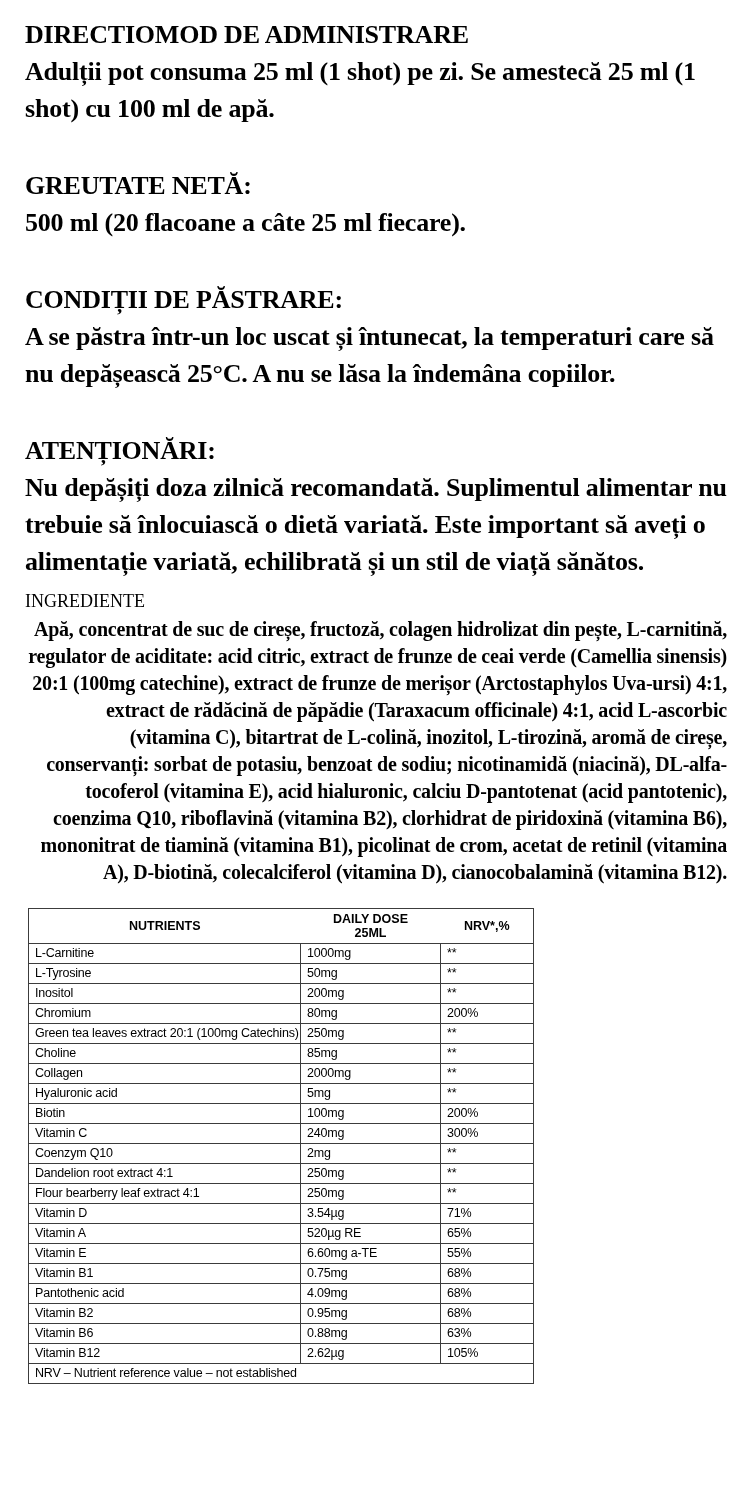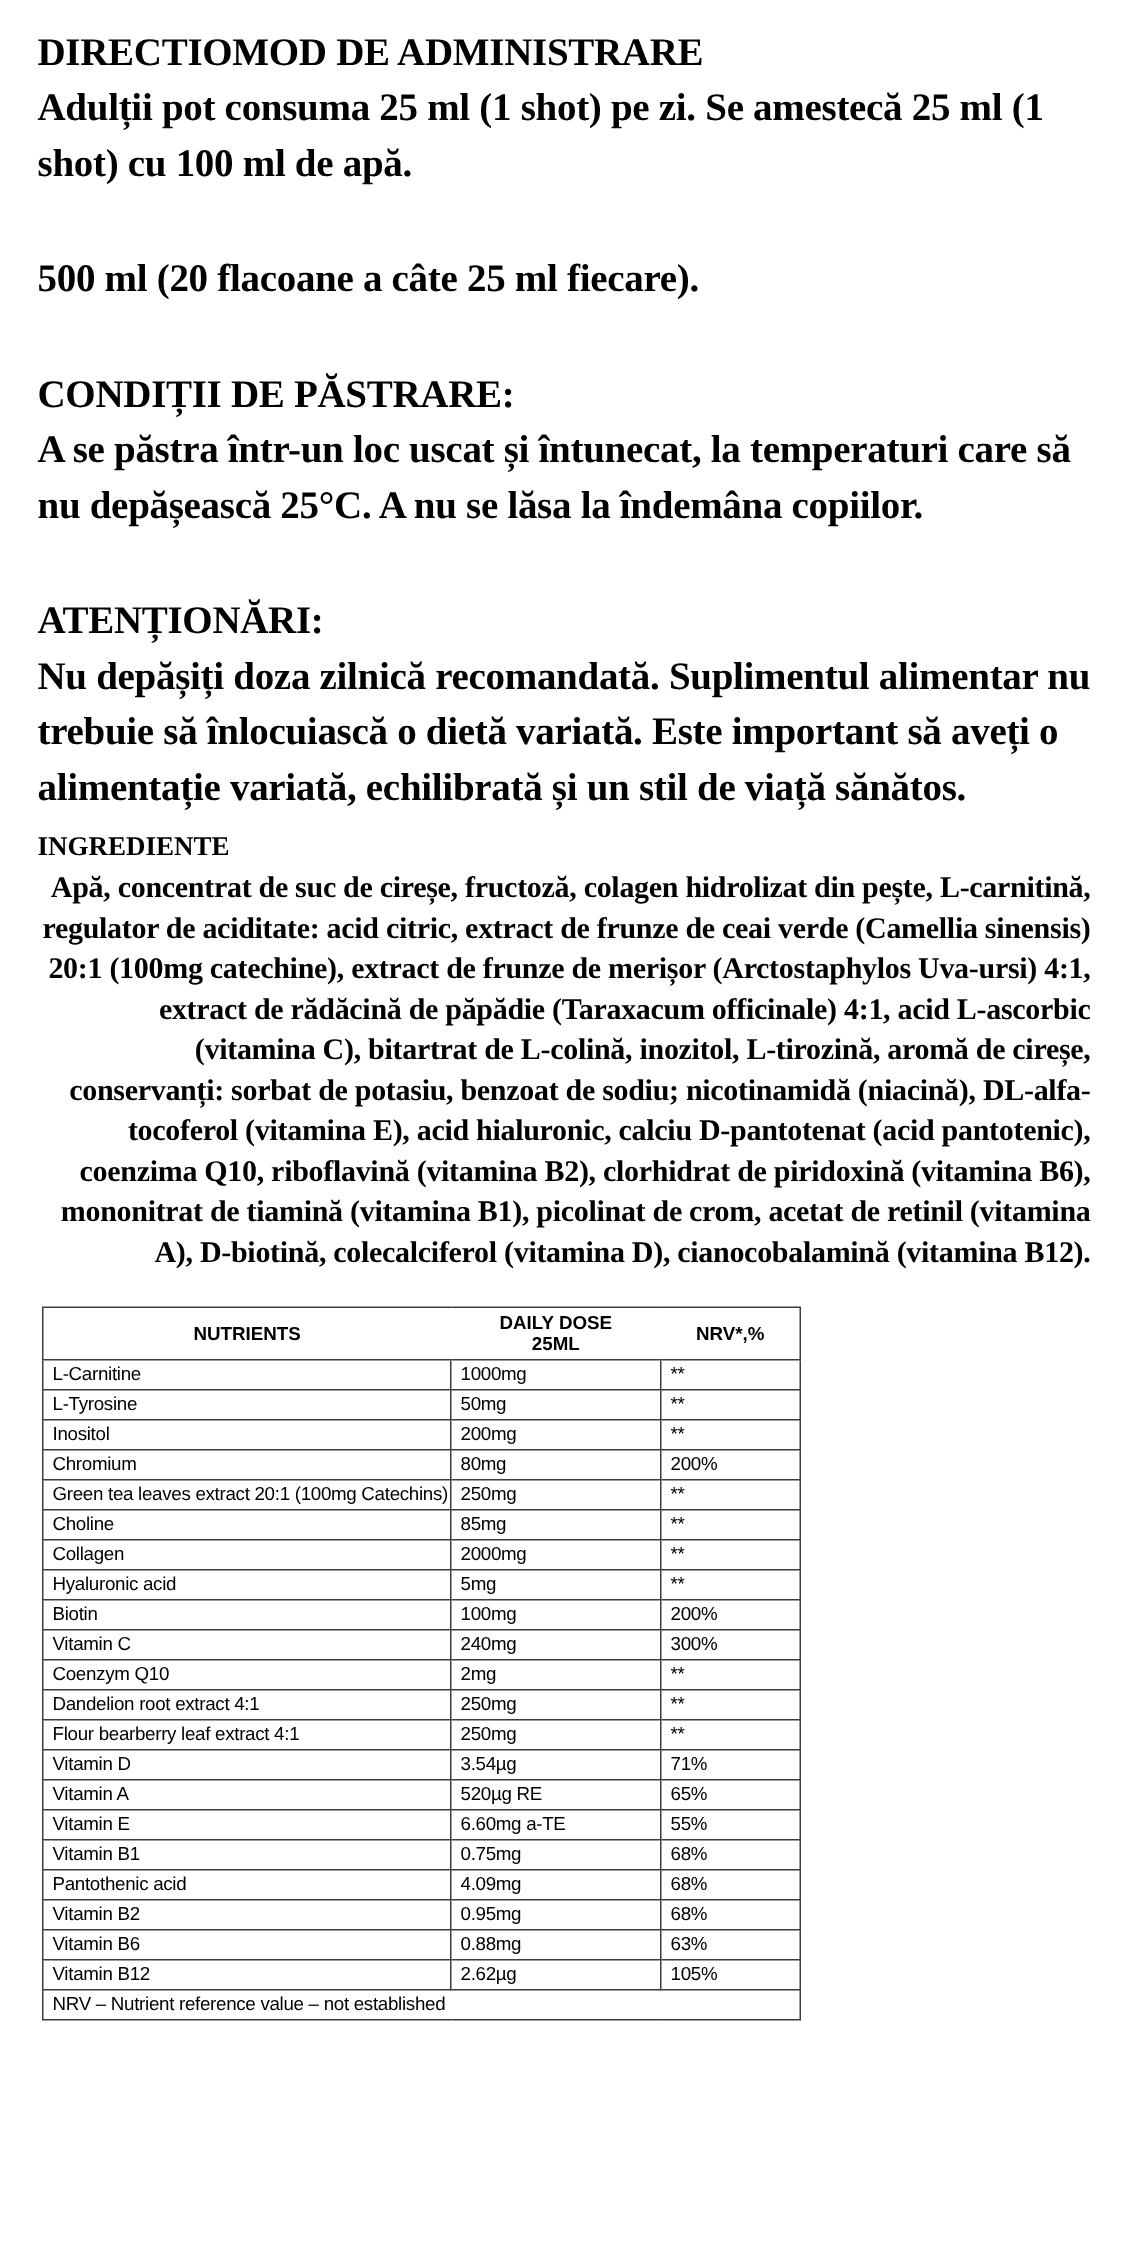--- a/index.html
+++ b/index.html
@@ -32,21 +32,21 @@
     margin: 0;
     max-width: 702px;
     letter-spacing: -0.2px;
   }
   
   .ingredients {
     margin: 0 0 0 0;
   }
   .ingredients .ing-heading {
     font-family: "Liberation Serif", "DejaVu Serif", serif;
-    font-weight: bold;
+    font-weight: normal;
     font-size: 18px;
     line-height: 22px;
     margin: 0 0 4px 0;
   }
   .ingredients .ing-body {
     font-family: "Liberation Serif", "DejaVu Serif", serif;
     font-weight: bold;
     font-size: 20px;
     line-height: 27px;
     margin: 0;
@@ -98,20 +98,21 @@
 <body>
 
 <div class="page">
 
   <div class="section">
     <p class="heading">DIRECTIOMOD DE ADMINISTRARE</p>
     <p class="body">Adulții pot consuma 25 ml (1 shot) pe zi. Se amestecă 25 ml (1 shot) cu 100 ml de apă.</p>
   </div>
 
   <div class="section">
+    <p class="heading">GREUTATE NETĂ:</p>
     <p class="body">500 ml (20 flacoane a câte 25 ml fiecare).</p>
   </div>
 
   <div class="section">
     <p class="heading">CONDIȚII DE PĂSTRARE:</p>
     <p class="body">A se păstra într-un loc uscat și întunecat, la temperaturi care să nu depășească 25°C. A nu se lăsa la îndemâna copiilor.</p>
   </div>
 
   <div class="section" style="margin-bottom:10px;">
     <p class="heading">ATENȚIONĂRI:</p>

